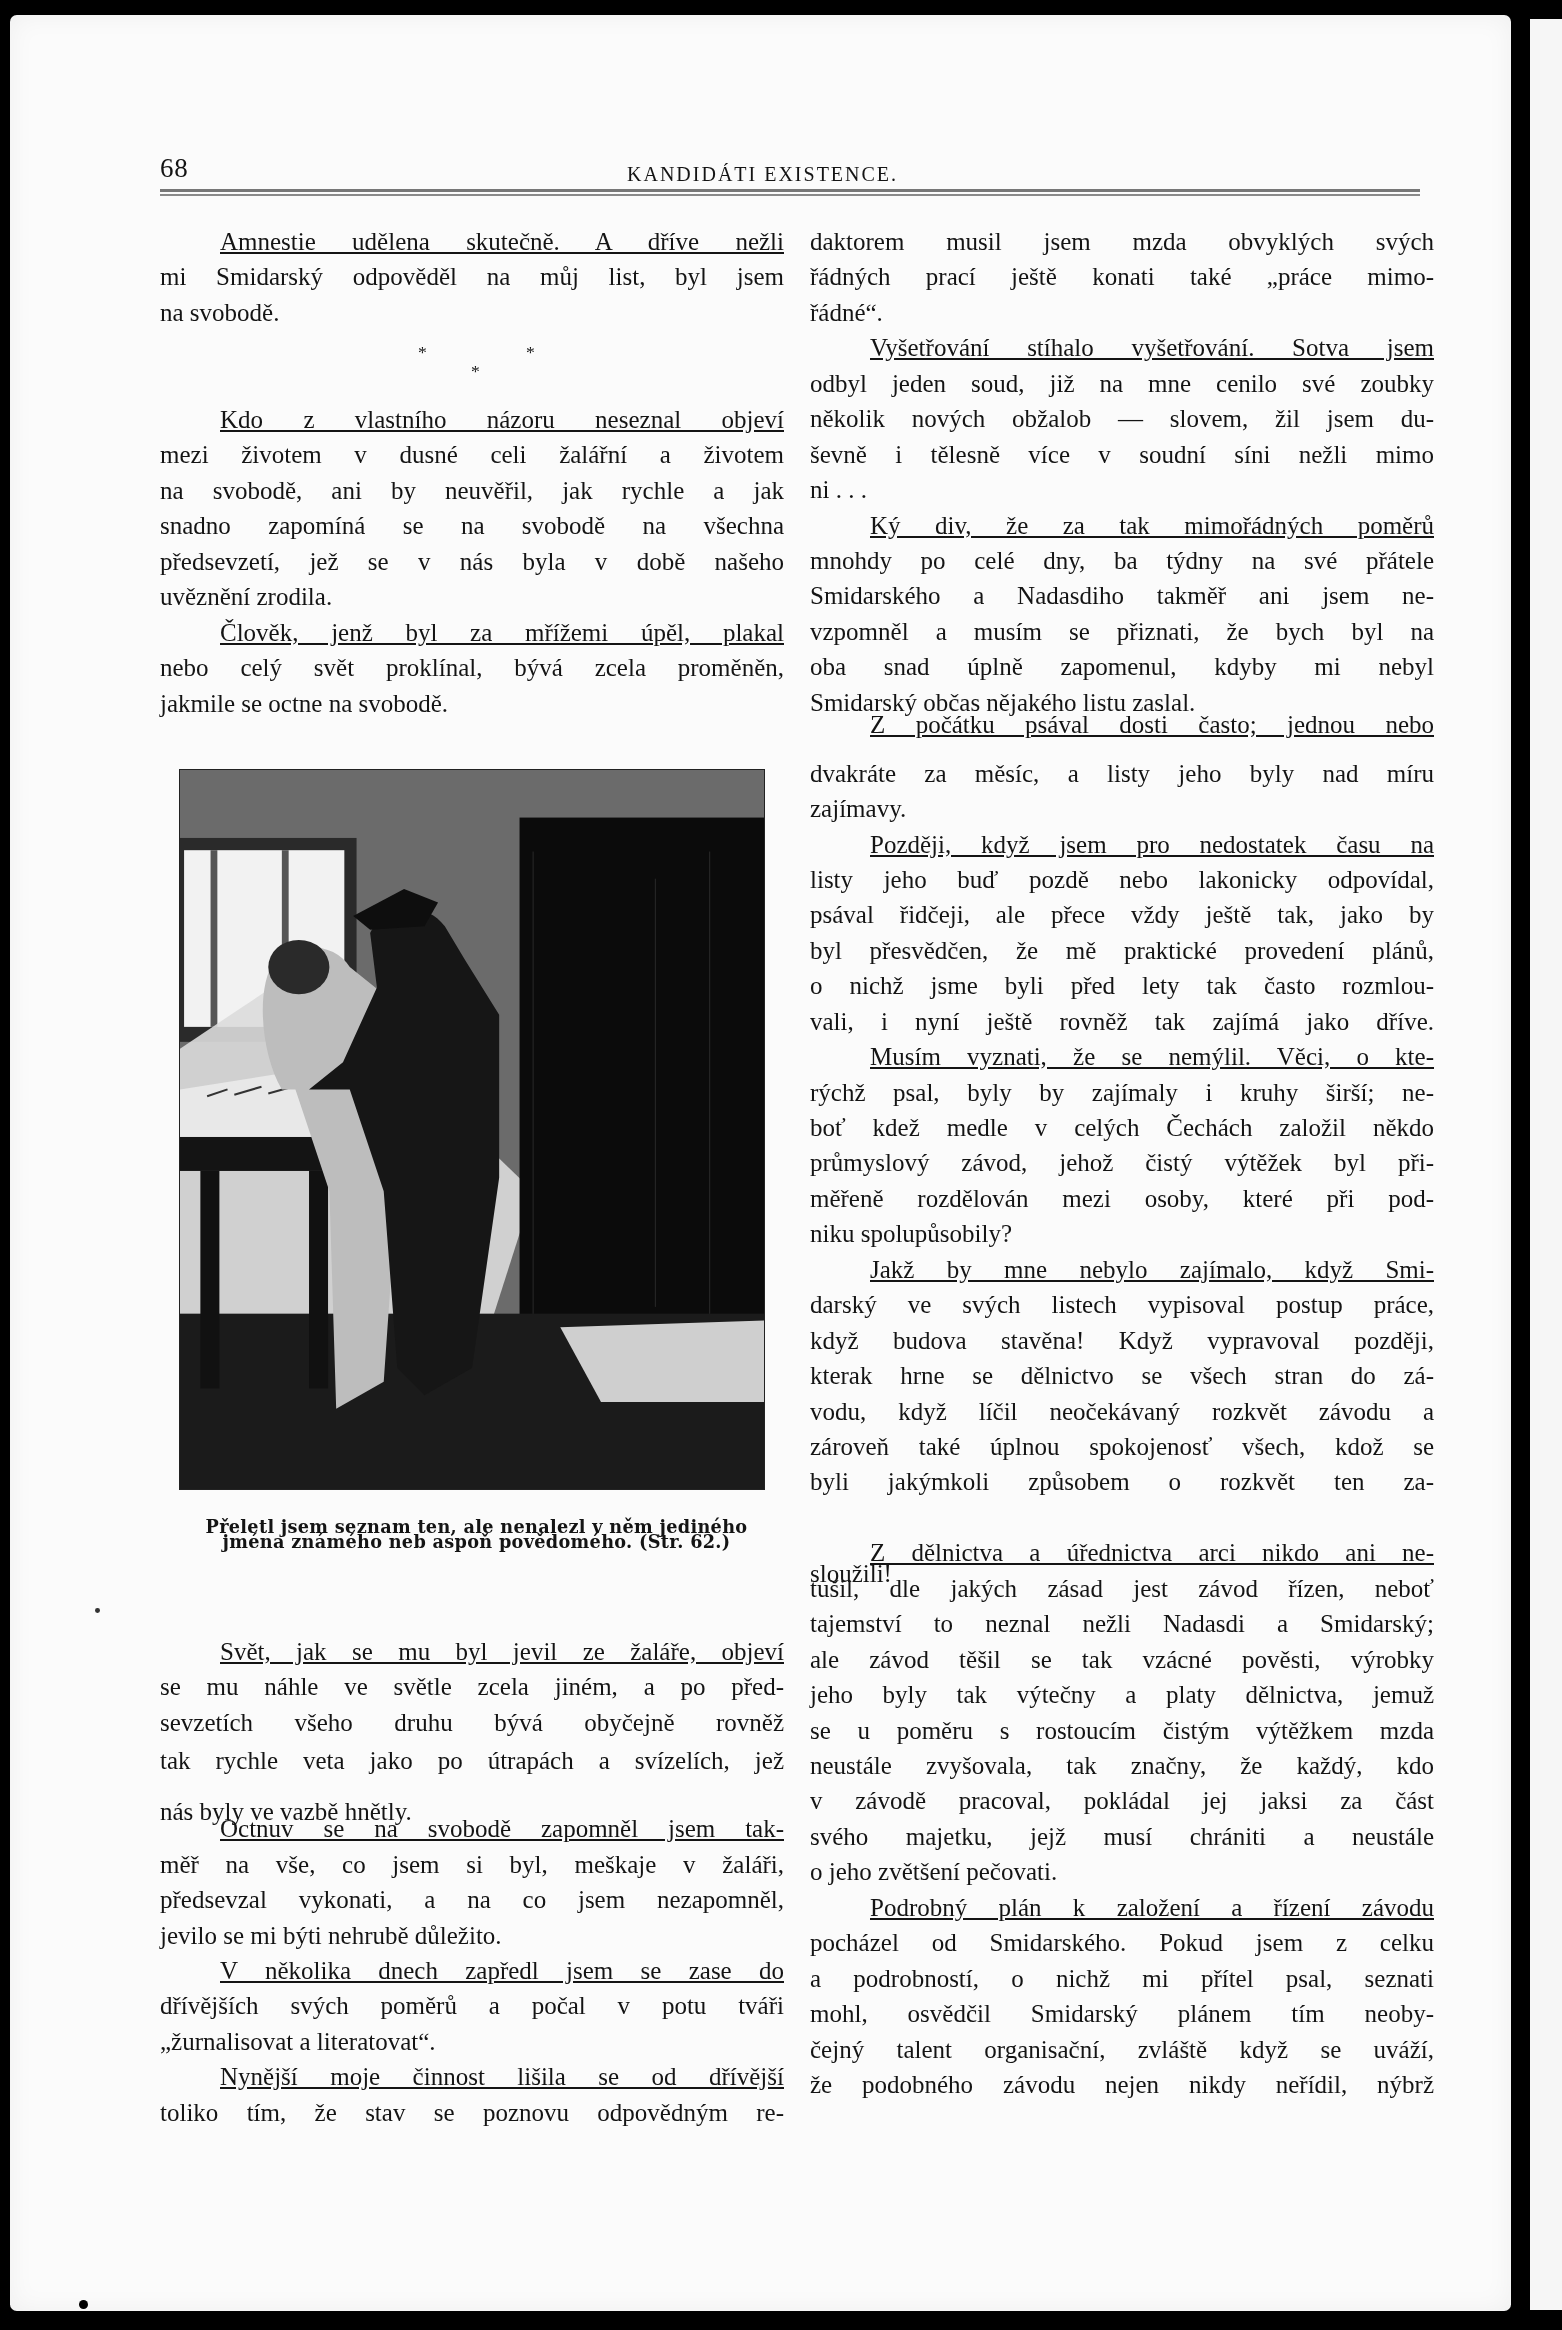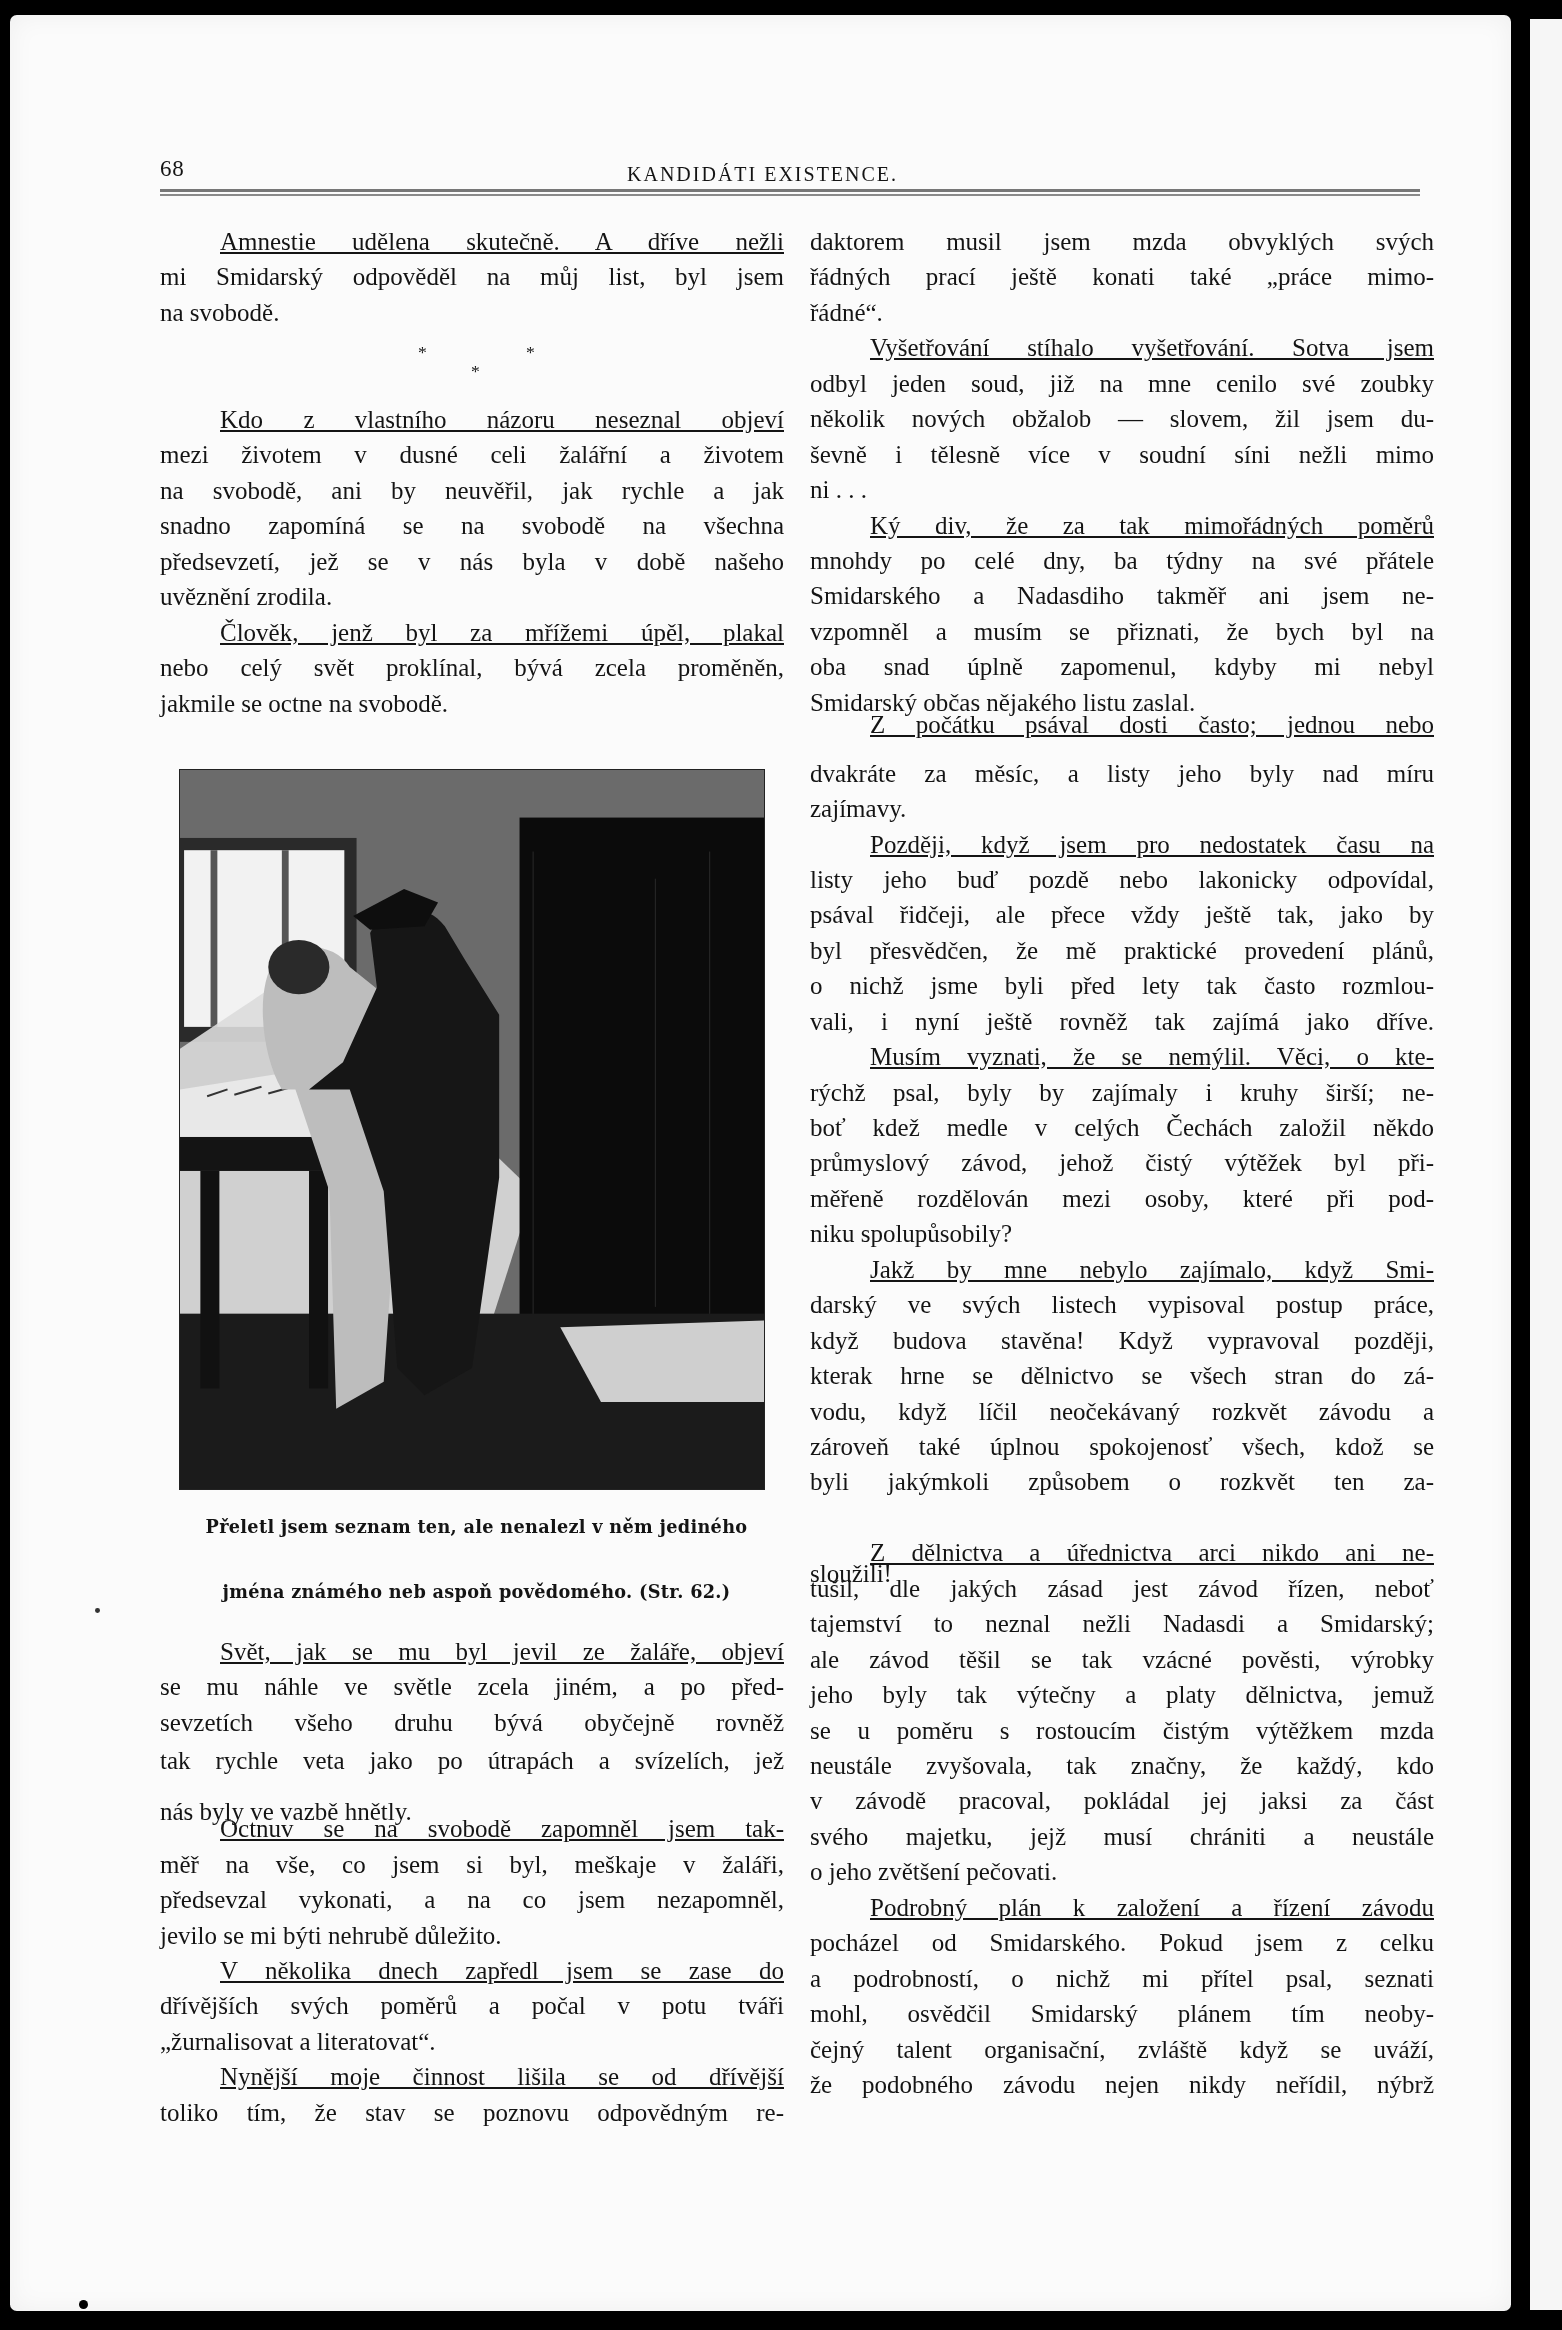--- a/index.html
+++ b/index.html
@@ -12,21 +12,21 @@
   .page {
     position: absolute; left: 9.5px; top: 15px; width: 1501px; height: 2296px;
     background: #fbfbfb; border-radius: 6.8px;
     box-shadow: inset 0 0 27px rgba(0,0,0,0.05);
   }
   .page-right-strip {
     position: absolute; left: 1530px; top: 19px; width: 33px; height: 2291px;
     background: #f6f6f6;
   }
   .header-num {
-    position: absolute; left: 160px; top: 155px; font-size: 23px; line-height: 27px;
+    position: absolute; left: 160px; top: 155px; font-size: 27px; line-height: 27px;
     letter-spacing: 0.7px;
   }
   .header-title {
     position: absolute; left: 627px; top: 164px; font-size: 20px; line-height: 20.4px;
     letter-spacing: 2px; text-transform: uppercase;
   }
   .rule {
     position: absolute; left: 160px; width: 1260px; background: #777;
   }
   .rule.a { top: 189px; height: 2.7px; }
@@ -134,21 +134,21 @@
 
     <g stroke="#4a4a4a" stroke-width="1.2" opacity="0.6">
       <line x1="520" y1="120" x2="520" y2="800"></line>
       <line x1="700" y1="160" x2="700" y2="790"></line>
       <line x1="780" y1="120" x2="780" y2="800"></line>
     </g>
   </svg>
 </div>
 
 <div class="caption" style="top:1513px;">Přeletl jsem seznam ten, ale nenalezl v něm jediného</div>
-<div class="caption" style="top:1578px;">jména známého neb aspoň povědomého. (Str. 62.)</div>
+<div class="caption" style="top:1528px;">jména známého neb aspoň povědomého. (Str. 62.)</div>
 
 <div class="col left" style="top:1634px;">
   <div class="line indent" style="top:0px">Svět, jak se mu byl jevil ze žaláře, objeví</div>
   <div class="line" style="top:35px">se mu náhle ve světle zcela jiném, a po před-</div>
   <div class="line" style="top:71px">sevzetích všeho druhu bývá obyčejně rovněž</div>
   <div class="line" style="top:109px">tak rychle veta jako po útrapách a svízelích, jež</div>
   <div class="line last" style="top:160px">nás byly ve vazbě hnětly.</div>
   <div class="line indent" style="top:177px">Octnuv se na svobodě zapomněl jsem tak-</div>
   <div class="line" style="top:213px">měř na vše, co jsem si byl, meškaje v žaláři,</div>
   <div class="line" style="top:248px">předsevzal vykonati, a na co jsem nezapomněl,</div>

